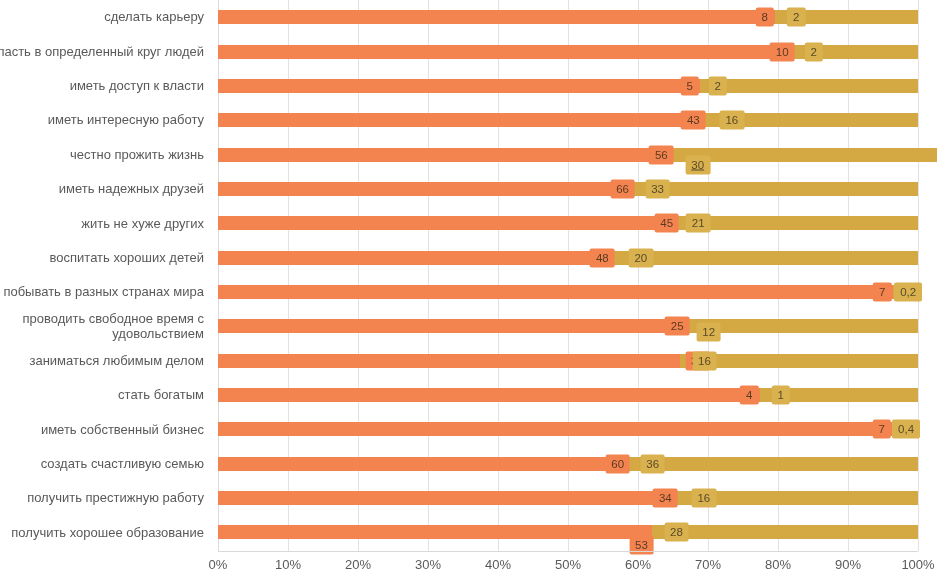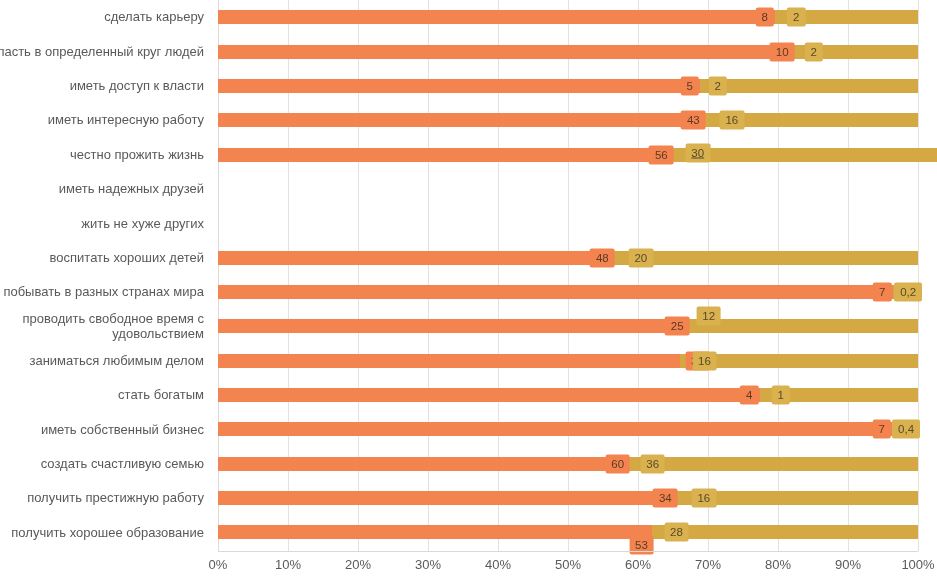--- a/index.html
+++ b/index.html
@@ -212,21 +212,37 @@
           </div>
           <div class="dlabel a" style="left: 67.9%; top: 17.175px;">43</div>
           <div class="dlabel b" style="left: 73.4%; top: 17.175px;">16</div>
         </div>
         <div class="row" style="top: 137.4px; padding-left: 28px;">
           <div class="bar">
             <div class="seg seg-a" style="width: 62.4%; background: rgb(244, 132, 79);"></div>
             <div class="seg seg-b" style="width: 37.6%; background: rgb(212, 168, 67);"></div>
           </div>
           <div class="dlabel a" style="left: 60.9%; top: 17.175px;">56</div>
-          <div class="dlabel b" style="left: 65.9%; top: 16px; text-decoration: underline;">30</div>
+          <div class="dlabel b" style="left: 65.9%; top: 28px; text-decoration: underline;">30</div>
+        </div>
+        <div class="row" style="top: 171.75px;">
+          <div class="bar">
+            <div class="seg seg-a" style="width: 59.3%; background: rgb(244, 132, 79);"></div>
+            <div class="seg seg-b" style="width: 40.7%; background: rgb(212, 168, 67);"></div>
+          </div>
+          <div class="dlabel a" style="left: 57.8%; top: 17.175px;">66</div>
+          <div class="dlabel b" style="left: 62.8%; top: 17.175px;">33</div>
+        </div>
+        <div class="row" style="top: 206.1px;">
+          <div class="bar">
+            <div class="seg seg-a" style="width: 65.6%; background: rgb(244, 132, 79);"></div>
+            <div class="seg seg-b" style="width: 34.4%; background: rgb(212, 168, 67);"></div>
+          </div>
+          <div class="dlabel a" style="left: 64.1%; top: 17.175px;">45</div>
+          <div class="dlabel b" style="left: 68.6%; top: 17.175px;">21</div>
         </div>
         <div class="row" style="top: 240.45px;">
           <div class="bar">
             <div class="seg seg-a" style="width: 56.4%; background: rgb(244, 132, 79);"></div>
             <div class="seg seg-b" style="width: 43.6%; background: rgb(212, 168, 67);"></div>
           </div>
           <div class="dlabel a" style="left: 54.9%; top: 17.175px;">48</div>
           <div class="dlabel b" style="left: 60.4%; top: 17.175px;">20</div>
         </div>
         <div class="row" style="top: 274.8px;">
@@ -236,21 +252,21 @@
           </div>
           <div class="dlabel a" style="left: 94.9%; top: 17.175px;">7</div>
           <div class="dlabel b" style="left: 98.6%; top: 17.175px;">0,2</div>
         </div>
         <div class="row" style="top: 309.15px;">
           <div class="bar">
             <div class="seg seg-a" style="width: 67.1%; background: rgb(244, 132, 79);"></div>
             <div class="seg seg-b" style="width: 32.9%; background: rgb(212, 168, 67);"></div>
           </div>
           <div class="dlabel a" style="left: 65.6%; top: 17.175px;">25</div>
-          <div class="dlabel b" style="left: 70.1%; top: 7px;">12</div>
+          <div class="dlabel b" style="left: 70.1%; top: 23px;">12</div>
         </div>
         <div class="row" style="top: 343.5px;">
           <div class="bar">
             <div class="seg seg-a" style="width: 66%; background: rgb(244, 132, 79);"></div>
             <div class="seg seg-b" style="width: 34%; background: rgb(212, 168, 67);"></div>
           </div>
           <div class="dlabel a" style="left: 64.5%; top: 17.175px; margin-left: 28px;">37</div>
           <div class="dlabel b" style="left: 69.5%; top: 17.175px;">16</div>
         </div>
         <div class="row" style="top: 377.85px;">

